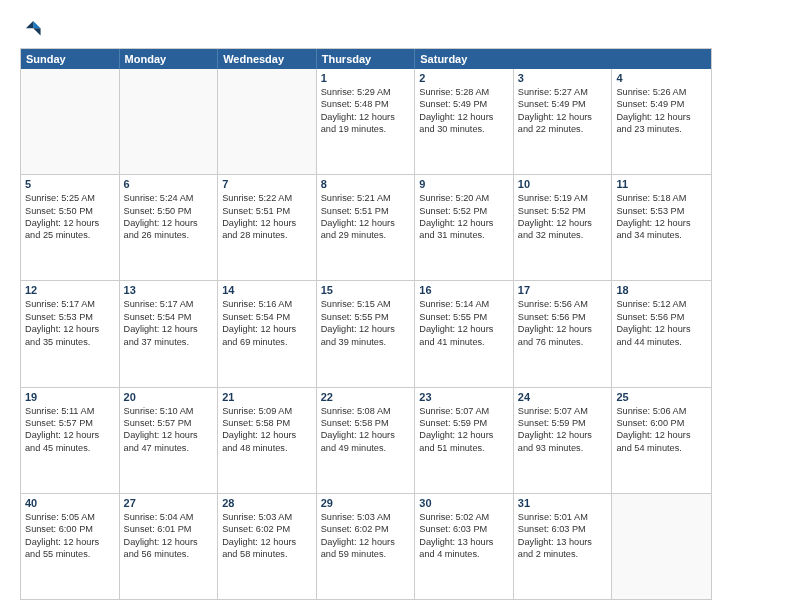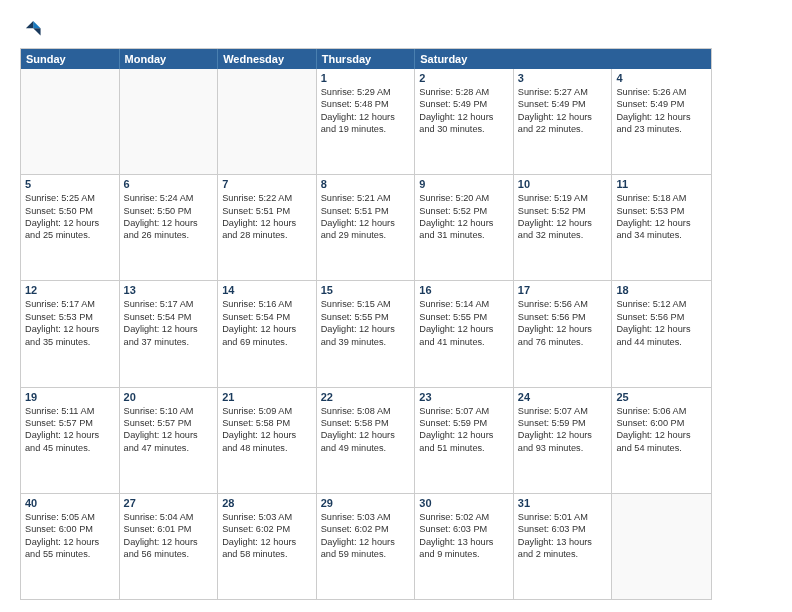--- a/index.html
+++ b/index.html
@@ -353,21 +353,21 @@
             <div class="cell-line">Sunrise: 5:03 AM</div>
             <div class="cell-line">Sunset: 6:02 PM</div>
             <div class="cell-line">Daylight: 12 hours</div>
             <div class="cell-line">and 59 minutes.</div>
           </div>
           <div class="cal-cell">
             <div class="day-num">30</div>
             <div class="cell-line">Sunrise: 5:02 AM</div>
             <div class="cell-line">Sunset: 6:03 PM</div>
             <div class="cell-line">Daylight: 13 hours</div>
-            <div class="cell-line">and 9 minutes.</div>
+            <div class="cell-line">and 4 minutes.</div>
           </div>
           <div class="cal-cell">
             <div class="day-num">31</div>
             <div class="cell-line">Sunrise: 5:01 AM</div>
             <div class="cell-line">Sunset: 6:03 PM</div>
             <div class="cell-line">Daylight: 13 hours</div>
             <div class="cell-line">and 2 minutes.</div>
           </div>
           <div class="cal-cell empty"></div>
         </div>

